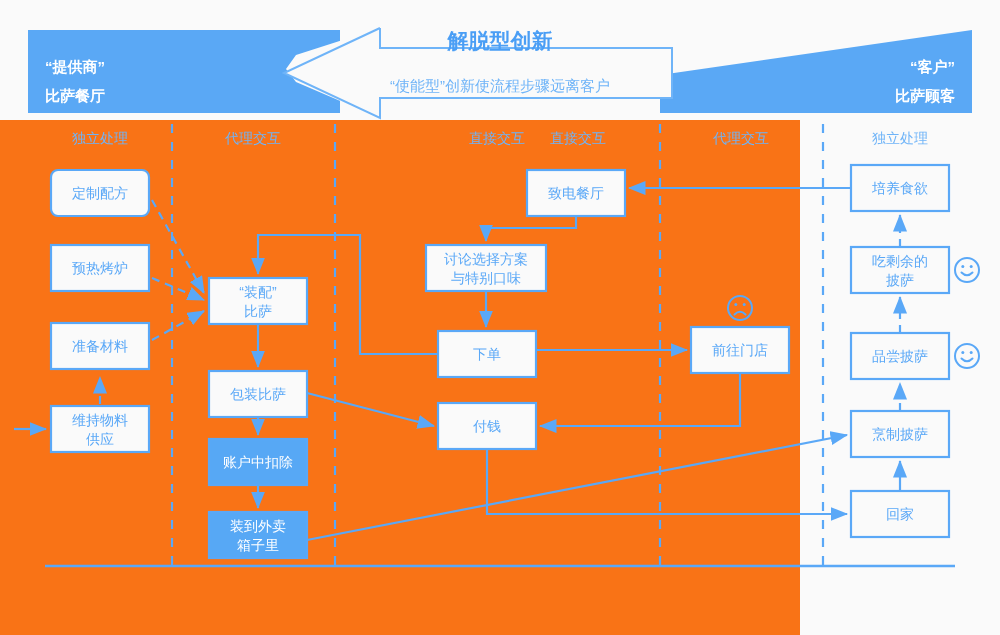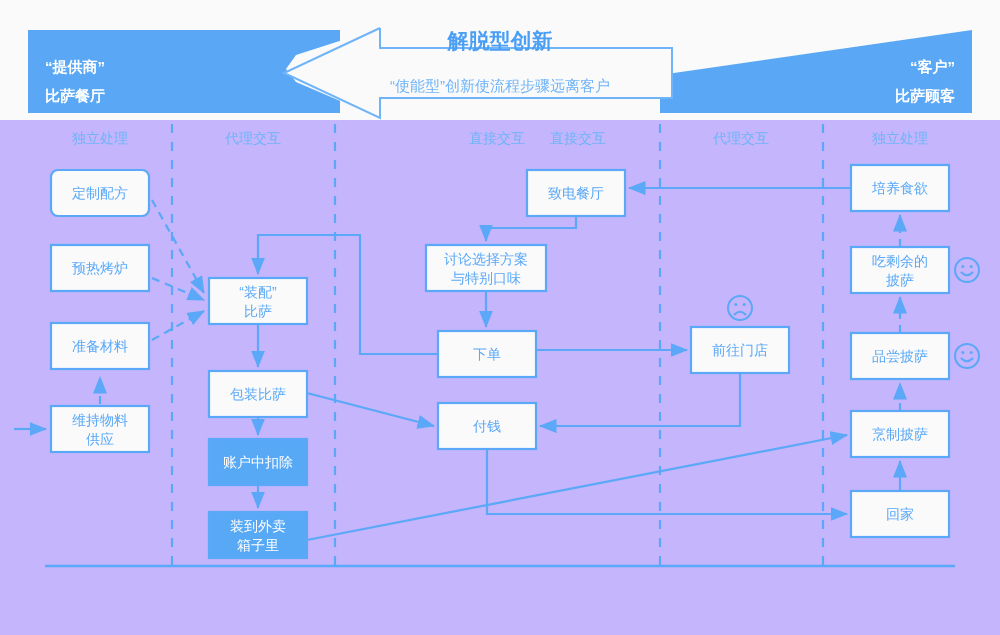--- a/index.html
+++ b/index.html
@@ -1,18 +1,18 @@
 <!DOCTYPE html>
 <html><head>
 <meta charset="utf-8">
 <style>
   html,body{margin:0;padding:0;background:#fafafa;}
   body{width:1000px;height:635px;overflow:hidden;
        font-family:"Liberation Sans","DejaVu Sans",sans-serif;}
-  #stage{position:relative;width:1000px;height:635px;background:#c4b5fd;}
+  #stage{position:relative;width:800px;height:635px;background:#f97316;}
   svg{position:absolute;left:0;top:0;}
   .node-label{font-size:14px;fill:#5aa8f7;}
   .node-label.filled{fill:#ffffff;}
   .col-label{font-size:14px;fill:#6fb4f8;}
   .band-label{font-size:15px;fill:#ffffff;font-weight:bold;}
   .title-text{font-size:21px;fill:#4a9ef5;font-weight:bold;}
   .banner-text{font-size:15px;fill:#6fb4f8;}
 </style>
 </head>
 <body>

